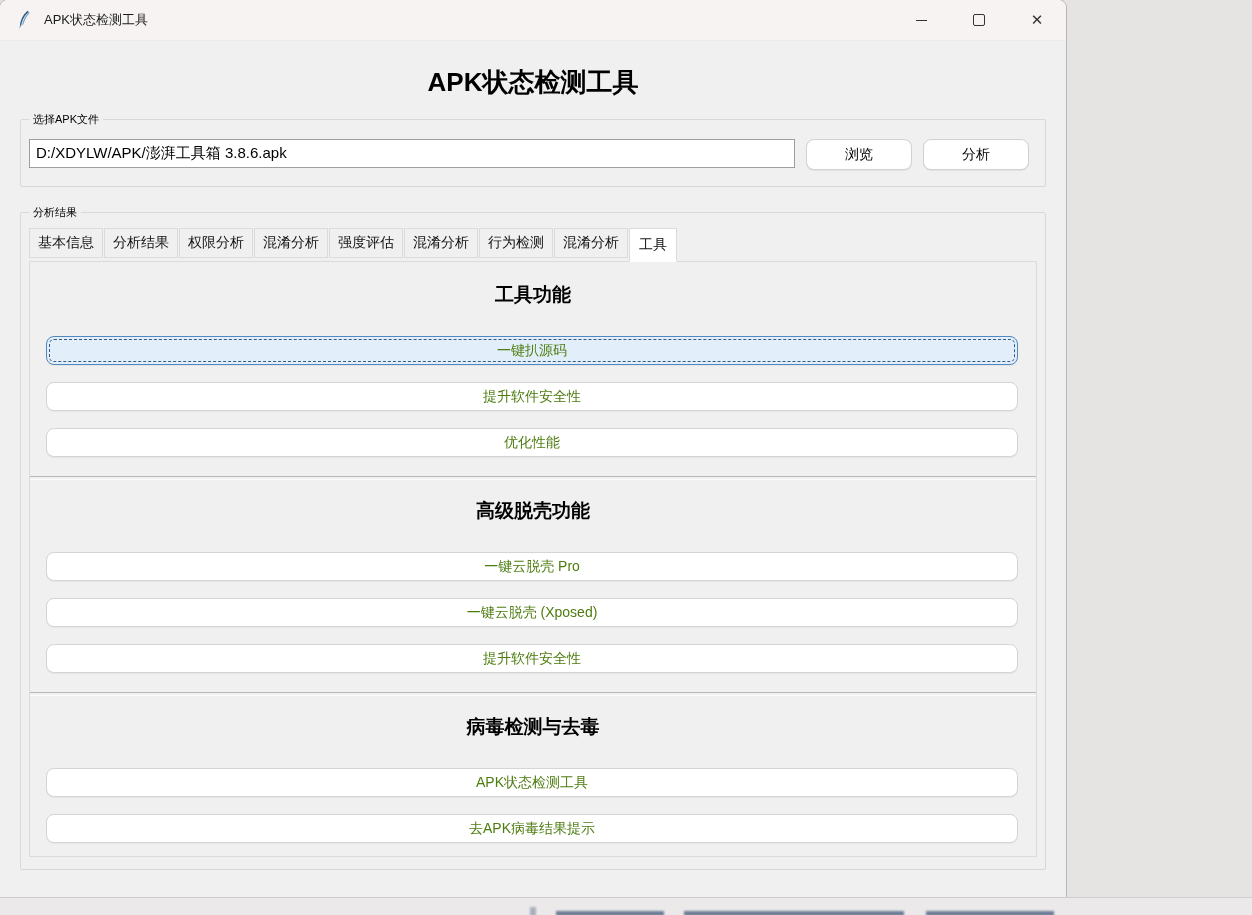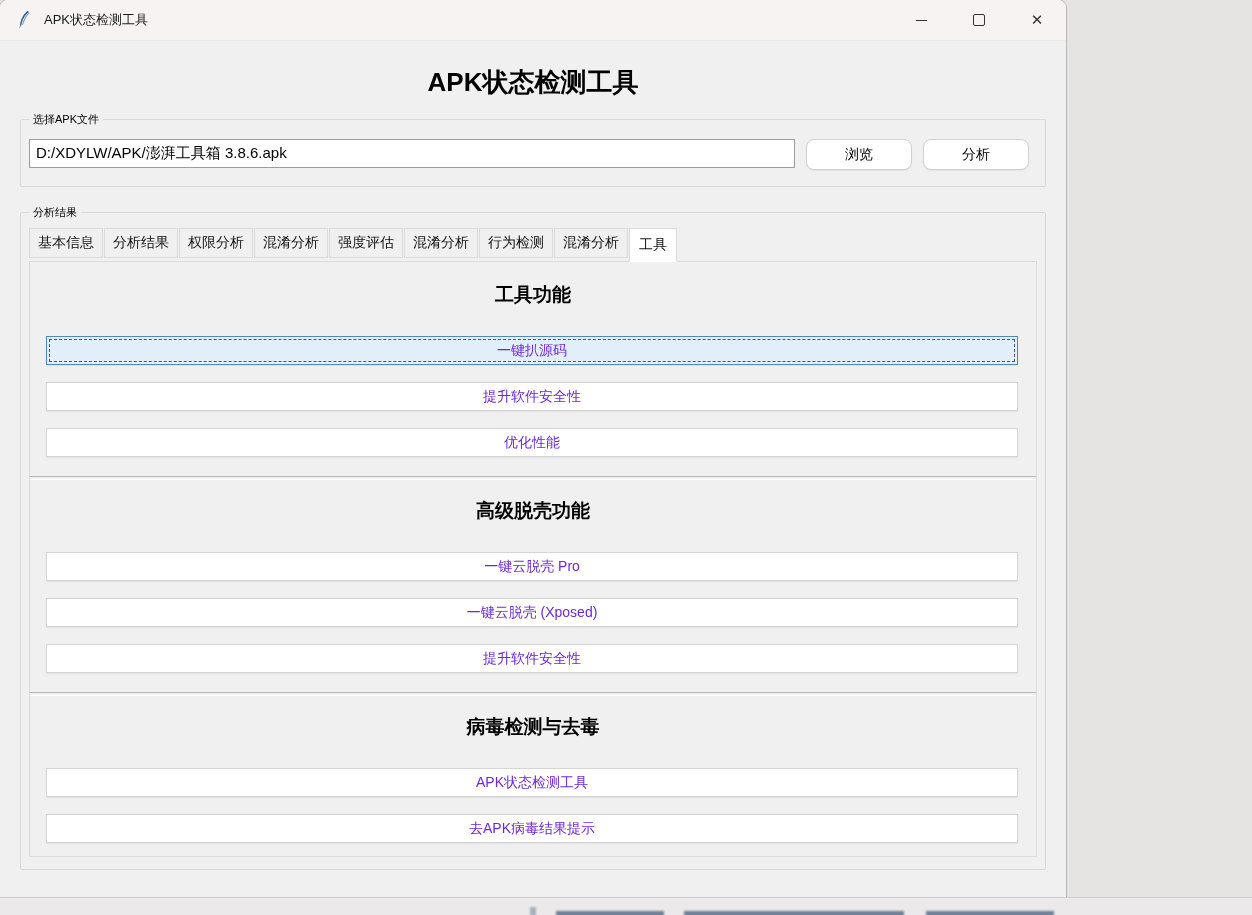--- a/index.html
+++ b/index.html
@@ -35,21 +35,21 @@
   
   .results-inner{padding:8px 8px 12px 8px;}
   .tabbar{display:flex;align-items:flex-start;position:relative;z-index:2;}
   .tab{font-size:14px;color:#111;background:#f0f0f0;border:1px solid #dcdada;
     padding:5px 8px;margin-right:1px;margin-bottom:-1px;cursor:pointer;white-space:nowrap;}
   .tab.active{background:#fff;border-bottom:1px solid #fff;padding:7px 9px;position:relative;top:0;}
   .panel{position:relative;z-index:1;border:1px solid #dcdada;background:#f0f0f0;
     height:592px;overflow:hidden;padding-top:2px;}
   .sec-heading{margin:18px 0 28px 0;text-align:center;font-size:19px;font-weight:700;color:#000;font-family:Liberation Serif, serif;}
   .tool-btn{display:block;width:calc(100% - 34px);margin:0 18px 17px 16px;height:29px;
-    background:#fff;border:1px solid #d6d4d4;border-radius:0;font-size:14px;color:#6d28d9;
+    background:#fff;border:1px solid #d6d4d4;border-radius:8px;font-size:14px;color:#4d7c0f;
     cursor:pointer;box-shadow:0 1px 1px rgba(0,0,0,.05);
     font-family:"Liberation Sans","DejaVu Sans",sans-serif;}
   .tool-btn.focused{background:#e2effb;border:1px solid #4f87c0;
     outline:1px dashed #3a5a7d;outline-offset:-4px;}
   .hsep{height:2px;margin:19px 0 16px 0;border-top:1px solid #b9b7b7;border-bottom:1px solid #fdfdfd;}
   
   .backdrop{position:absolute;left:0;top:897px;width:1252px;height:18px;background:#ebe9e9;
     border-top:1px solid #cfcdcd;}
   .artifact{position:absolute;bottom:0;height:5px;background:#44597a;opacity:.75;filter:blur(1px);}
   .a1{left:556px;width:108px;}

